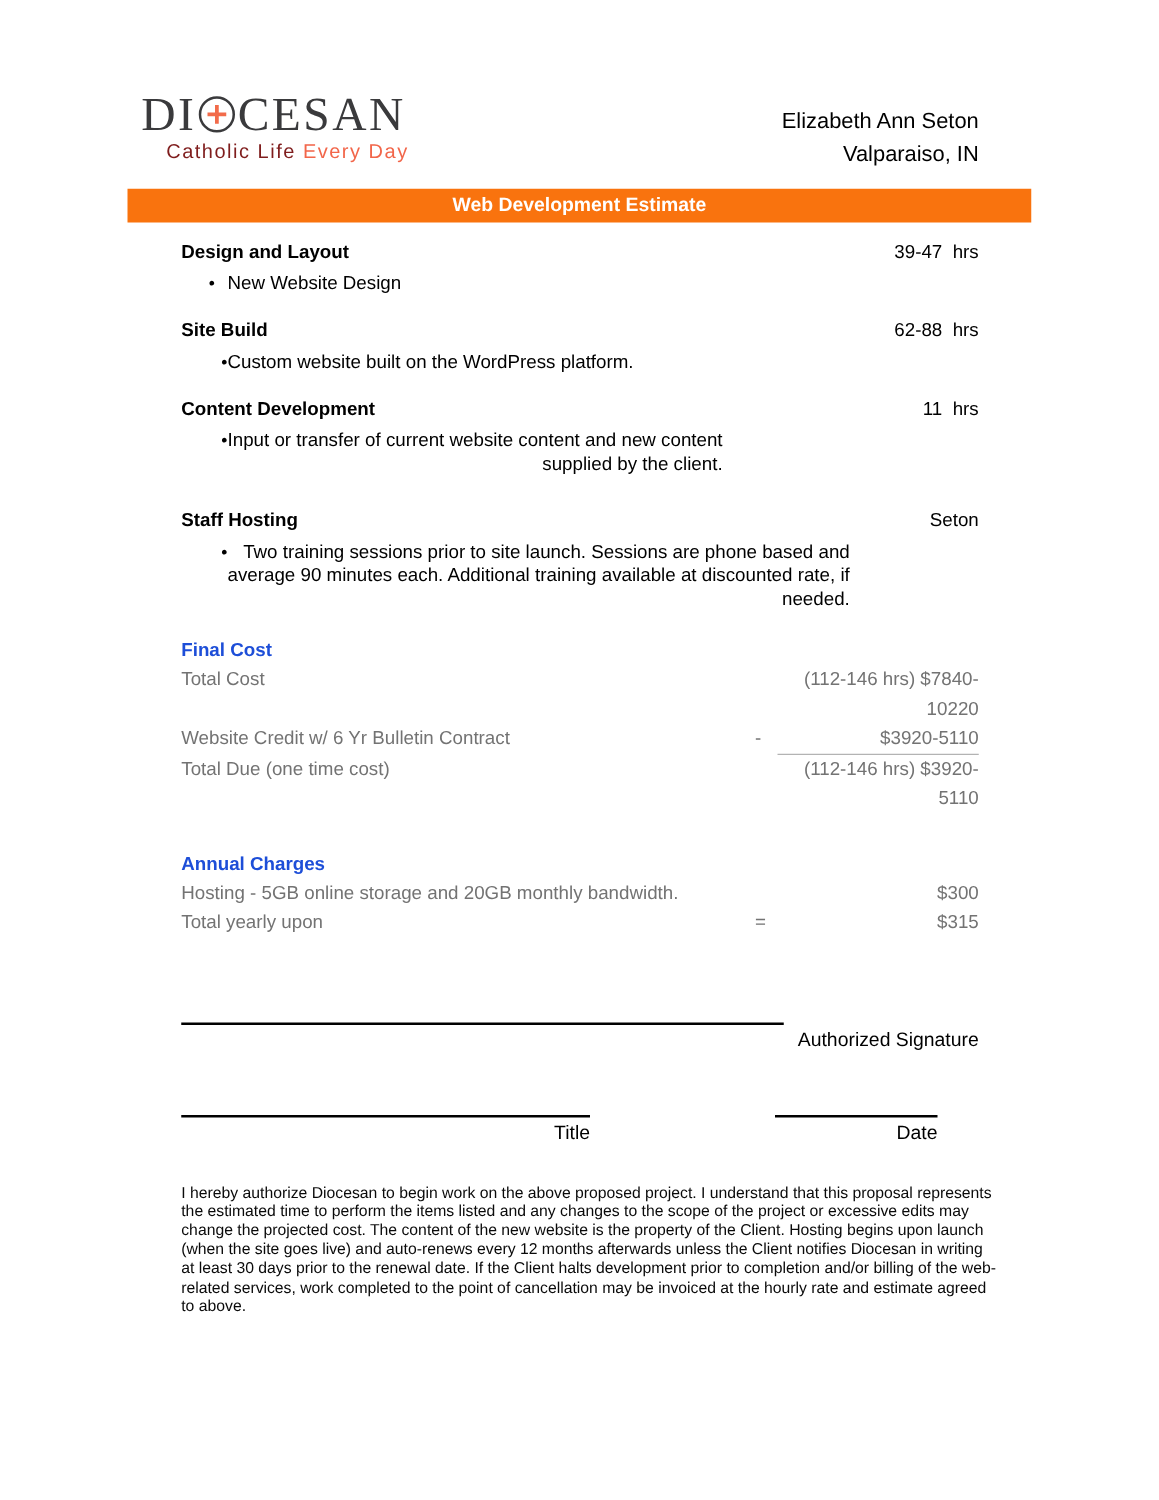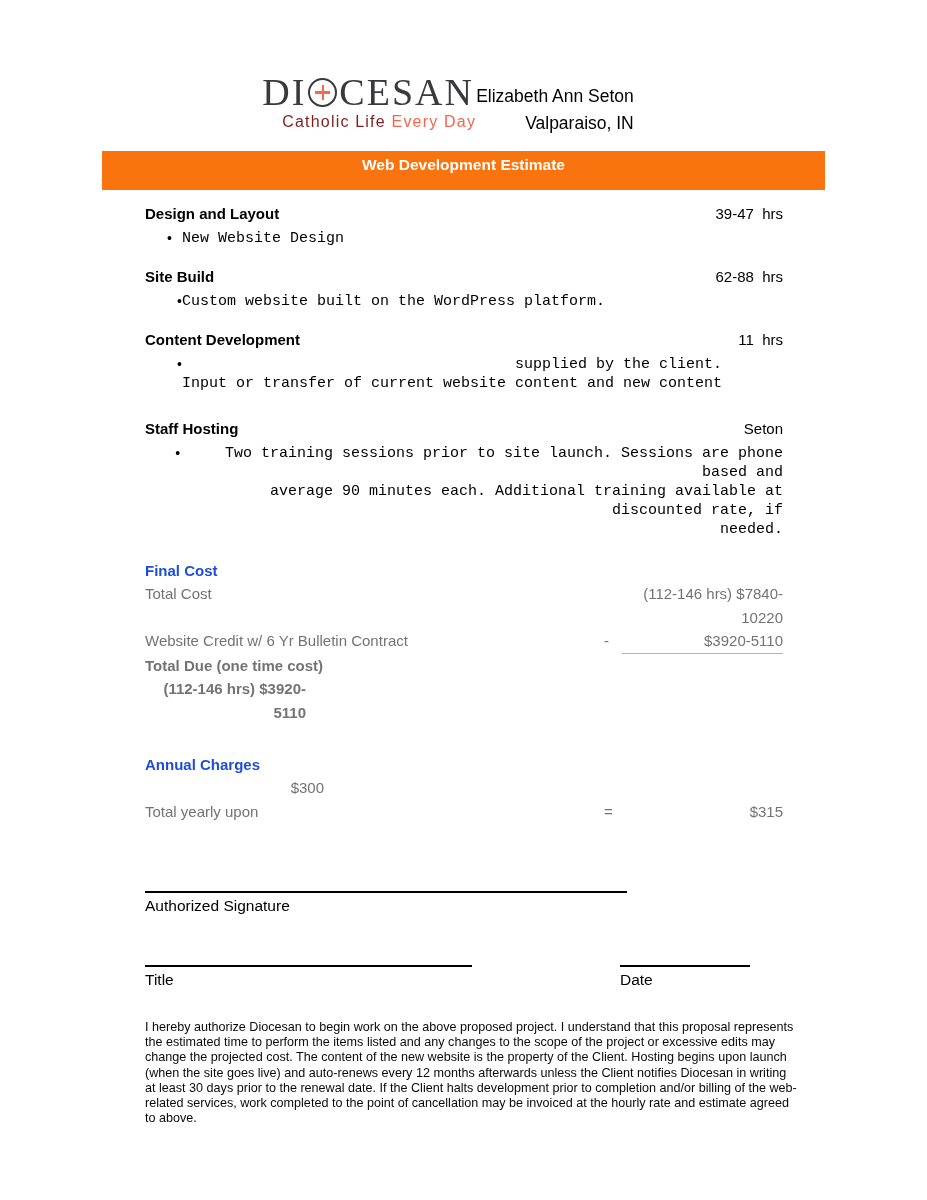--- a/index.html
+++ b/index.html
@@ -1,64 +1,64 @@
 <!DOCTYPE html>
 <html><head>
 <meta charset="utf-8">
 <style>
   html, body { margin: 0; padding: 0; background: #ffffff; }
   body { font-family: "Liberation Sans", sans-serif; color: #111; }
   .page { position: relative; width: 927px; height: 1200px; background: #fff; overflow: hidden; }
 
   
-  .header { display: flex; justify-content: center; align-items: flex-start;
+  .header { display: flex; justify-content: space-between; align-items: flex-start;
             padding-top: 75px; margin-left: 113px; margin-right: 144px; }
   .wordmark { font-family: "Liberation Serif", serif; font-size: 38px; letter-spacing: 2px;
               color: #3A3A3C; line-height: 34px; white-space: nowrap; }
   .logo-o { display: inline-block; width: 25px; height: 25px; border: 2.5px solid #3A3A3C;
             border-radius: 50%; position: relative; top: 2px; margin: 0 2px; }
   .logo-o .ph, .logo-o .pv { position: absolute; background: #F26B4A; }
   .logo-o .ph { width: 15px; height: 2.5px; left: 5px; top: 11.2px; }
   .logo-o .pv { width: 2.5px; height: 15px; left: 11.2px; top: 5px; }
   .tagline { margin-top: 4px; margin-left: 20px; font-size: 16px; letter-spacing: 1.2px; }
   .tag-gray { color: #7f1d1d; }
   .tag-orange { color: #F2664A; }
   .client { text-align: right; font-size: 17.5px; line-height: 27px; margin-top: 8px; color: #000; }
 
   
-  .banner { margin: 14px 0 0 102px; width: 723px; height: 39px; background: #F9730E;
+  .banner { margin: 14px 0 0 102px; width: 723px; height: 27px; background: #F9730E;
             text-align: center; line-height: 27px; }
   .banner span { color: #ffffff; font-weight: bold; font-size: 15.5px; }
 
   
   .content { margin-left: 145px; width: 638px; }
 
   .section { margin-top: 14px; }
   .section + .section { margin-top: 19px; text-align: right; }
   .sec-head { display: flex; justify-content: space-between; font-size: 15px; line-height: 19px; }
   .sec-title { font-weight: bold; color: #000; }
   .sec-value { white-space: pre; color: #000; }
   .bullet { display: flex; margin-top: 6px; margin-left: 22px; }
   .dot { width: 15px; font-size: 14px; line-height: 19px; color: #000; }
-  .btxt { font-size: 15px; line-height: 19px; color: #000; font-family: Liberation Mono, monospace; }
+  .btxt { font-size: 15px; line-height: 19px; color: #000; }
 
   .cost-block { margin-top: 20px; }
   .cost-block.annual { margin-top: 29px; }
   .cost-title { font-weight: bold; font-size: 15px; line-height: 23px; color: #1d4ed8; }
   .cost-row { display: flex; font-size: 15px; line-height: 23.5px; color: #737373; }
-  .cost-row.bold { font-weight: bold; flex-direction: column; }
+  .cost-row.bold { font-weight: normal; }
   .cost-label { flex: 1; }
   .cost-op { width: 18px; }
   .cost-value { width: 161px; text-align: right; }
   .cost-value.u1 { border-bottom: 1.5px solid #b3b3b3; }
   .cost-value.u2 { border-bottom: 2px solid #8c8c8c; }
 
   
   .sig-line { border-top: 2px solid #000; width: 482px; margin-top: 68px; }
-  .sig-label { font-size: 15.5px; line-height: 20px; margin-top: 3px; color: #000; }
+  .sig-label { font-size: 15.5px; line-height: 20px; margin-top: 3px; color: #000; text-align: right; }
   .sig-row2 { display: flex; margin-top: 49px; }
   .title-col { width: 327px; }
   .spacer { width: 148px; }
   .sig-line2 { border-top: 2px solid #000; width: 100%; }
   .date-col { width: 130px; }
 
   
   .terms { margin: 30px 0 0 0; width: 655px; font-size: 12.6px; line-height: 15.2px; color: #0a0a0a; }
 </style>
 </head>
@@ -113,22 +113,22 @@
     </div>
 
     <div class="section">
       <div class="sec-head">
         <span class="sec-title">Content Development</span>
         <span class="sec-value">11  hrs</span>
       </div>
       <div class="bullet">
         <span class="dot">•</span>
         <div class="btxt">
+          <div>Input or transfer of current website content and new content</div>
           <div>supplied by the client.</div>
-          <div>Input or transfer of current website content and new content</div>
         </div>
       </div>
     </div>
 
     <div class="section" style="margin-top:26px">
       <div class="sec-head">
         <span class="sec-title">Staff Hosting</span>
         <span class="sec-value">Seton</span>
       </div>
       <div class="bullet">
@@ -156,20 +156,21 @@
       <div class="cost-row bold">
         <span class="cost-label">Total Due (one time cost)</span>
         <span class="cost-op"></span>
         <span class="cost-value">(112-146 hrs) $3920-5110</span>
       </div>
     </div>
 
     <div class="cost-block annual">
       <div class="cost-title">Annual Charges</div>
       <div class="cost-row">
+        <span class="cost-label">Hosting - 5GB online storage and 20GB monthly bandwidth.</span>
         <span class="cost-op"></span>
         <span class="cost-value">$300</span>
       </div>
       <div class="cost-row">
         <span class="cost-label">Total yearly upon</span>
         <span class="cost-op">=</span>
         <span class="cost-value">$315</span>
       </div>
     </div>
 

